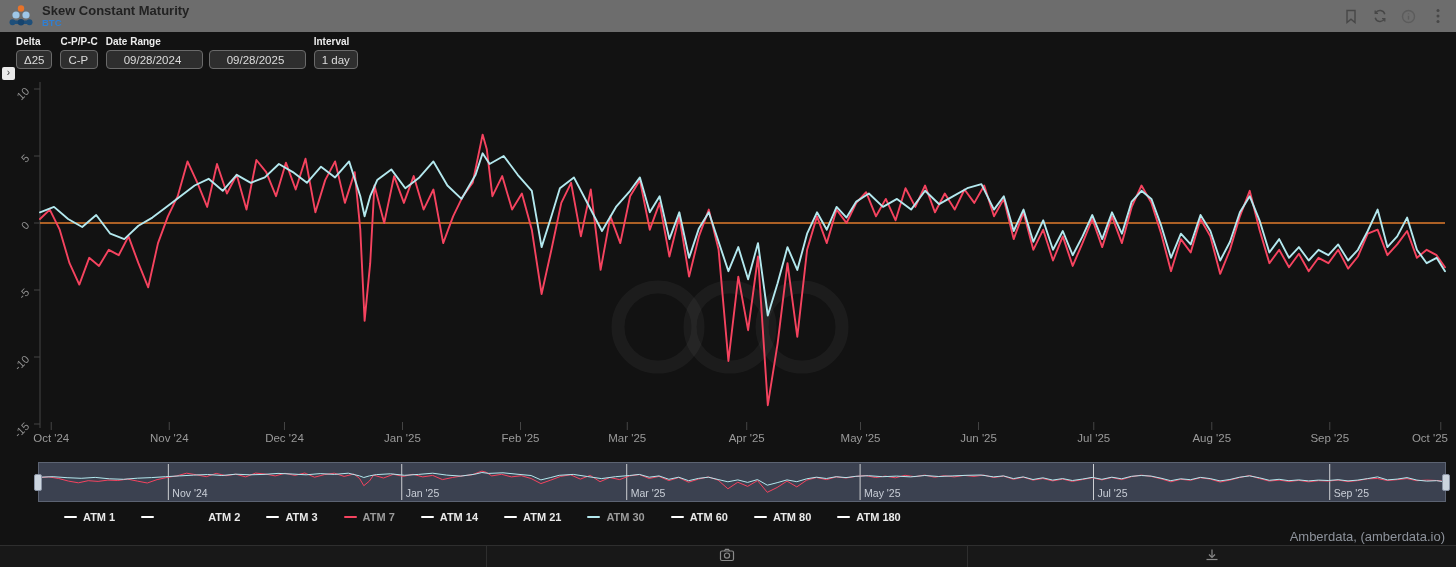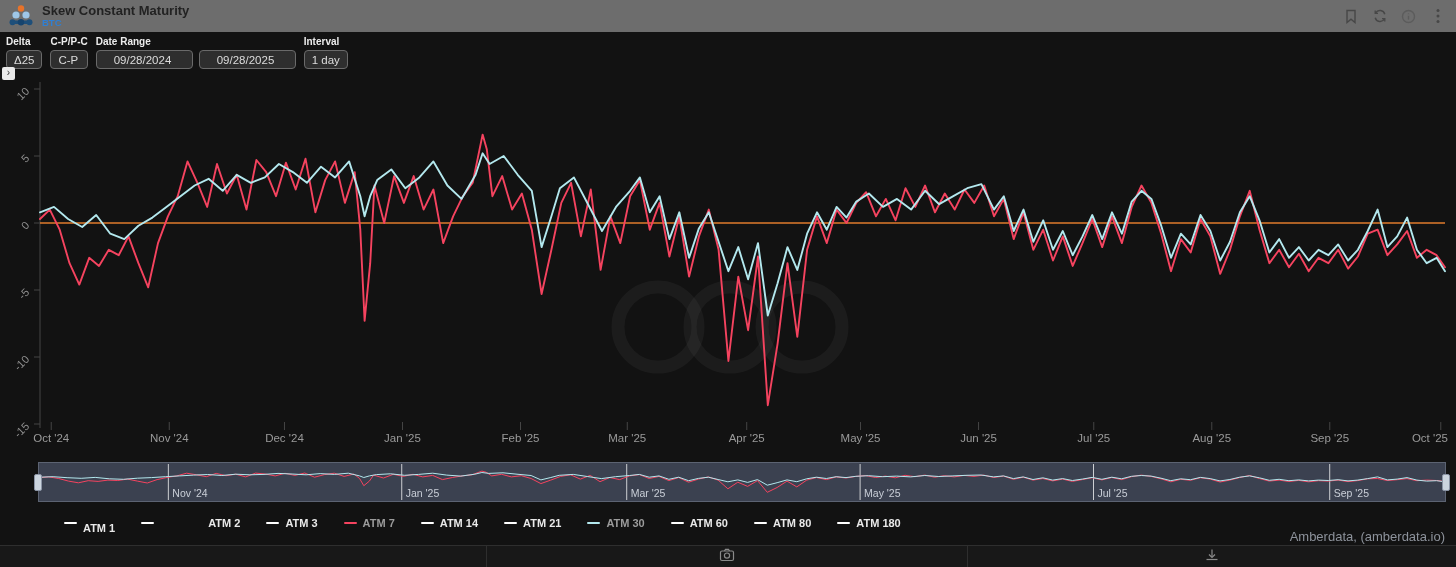--- a/index.html
+++ b/index.html
@@ -16,21 +16,21 @@
   }
   .logo { width:30px; height:24px; margin-left:6px; flex:0 0 auto; }
   .title-block { margin-left:6px; line-height:1.05; }
   .title { font-size:13px; font-weight:700; color:#222; }
   .subtitle { font-size:9.5px; font-weight:700; color:#2f7fd4; }
   .header-icons { margin-left:auto; margin-right:10px; display:flex; align-items:center; gap:12px; }
   .hicon { width:17px; height:17px; display:flex; align-items:center; justify-content:center; cursor:pointer; }
   .hicon svg { stroke:#474747; fill:none; stroke-width:1.4; }
   .hicon.dim svg { stroke:#5c5c5c; }
   
-  .controls { position:absolute; top:36px; left:6px; display:flex; gap:8px; }
+  .controls { position:absolute; top:36px; left:16px; display:flex; gap:8px; }
   .ctl-group { display:flex; flex-direction:column; }
   .ctl-label { font-size:10px; font-weight:700; color:#ececec; margin-bottom:3px; white-space:nowrap; }
   .ctl-btn {
     height:19px; background:#2e2e2e; border:1px solid #6a6a6a; border-radius:4px;
     color:#dcdcdc; font-size:11.5px; font-family:"Liberation Sans",sans-serif;
     padding:0 7px; display:flex; align-items:center; cursor:pointer; white-space:nowrap;
   }
   .date-inputs { display:flex; gap:6px; }
   input.ctl-input {
     width:97px; height:19px; background:#2e2e2e; border:1px solid #6a6a6a; border-radius:4px;
@@ -219,21 +219,21 @@
         <path d="M0.0 14.7L9.8 13.9L19.7 15.5L29.5 18.1L39.4 19.8L49.2 17.7L59.1 18.4L68.9 17.1L78.7 17.5L88.6 16.1L98.4 18.1L108.3 20.0L118.1 16.6L127.9 14.5L137.8 12.9L147.6 10.2L157.5 11.8L167.3 13.7L177.2 10.4L187.0 12.7L196.8 11.2L206.7 13.9L216.5 10.1L226.4 11.0L236.2 12.9L246.0 10.3L255.9 12.4L265.7 10.0L275.6 14.2L285.4 11.6L295.3 10.2L305.1 13.4L314.9 11.0L320.6 15.5L324.8 22.7L330.4 18.1L334.6 12.1L344.5 15.0L354.3 11.3L364.2 13.4L374.0 11.3L383.8 13.9L393.7 12.4L403.5 16.6L413.4 14.5L423.2 12.9L433.0 11.8L442.9 8.1L447.1 9.2L452.7 12.9L462.6 11.3L472.4 13.9L482.3 12.7L492.1 15.5L501.9 20.6L511.8 17.1L521.6 13.4L531.5 11.8L541.3 16.1L551.2 12.4L561.0 18.7L570.8 14.5L580.7 16.6L590.5 12.9L600.4 11.6L610.2 15.5L620.0 13.4L629.9 17.6L639.7 14.5L649.6 19.2L659.4 16.1L669.3 13.9L679.1 17.1L688.9 25.8L698.8 19.2L708.6 23.4L718.5 17.6L728.3 29.3L738.1 24.5L748.0 18.1L757.8 23.9L767.7 17.1L777.5 14.5L787.4 16.6L797.2 13.9L807.0 15.0L816.9 13.4L826.7 12.6L836.6 14.5L846.4 13.1L856.3 14.8L866.1 12.3L875.9 13.7L885.8 12.1L895.6 14.2L905.5 12.7L915.3 13.9L925.1 12.4L935.0 13.4L944.8 12.1L954.7 14.5L964.5 13.1L974.4 16.3L984.2 14.2L994.0 17.1L1003.9 15.5L1013.7 17.9L1023.6 16.1L1033.4 18.4L1043.3 16.6L1053.1 14.7L1062.9 16.9L1072.8 14.5L1082.6 16.6L1092.5 13.7L1102.3 12.1L1112.1 13.4L1122.0 15.8L1131.8 18.8L1141.7 16.3L1151.5 17.3L1161.4 14.7L1171.2 16.1L1181.0 19.0L1190.9 17.1L1200.7 14.5L1210.6 12.5L1220.4 15.5L1230.3 18.1L1240.1 17.1L1249.9 18.5L1259.8 17.4L1269.6 18.8L1279.5 17.7L1289.3 18.1L1299.1 17.1L1309.0 18.6L1318.8 17.6L1328.7 15.8L1338.5 15.5L1348.4 17.5L1358.2 16.7L1368.0 15.6L1377.9 17.7L1387.7 17.1L1397.6 17.5L1406.0 18.5" fill="none" stroke="#f5435f" stroke-width="1" stroke-linejoin="round"></path>
         <path d="M0.0 14.2L14.1 13.7L28.1 14.7L42.2 15.3L56.2 14.4L70.3 15.8L84.4 16.3L98.4 15.2L112.5 14.6L126.5 13.7L140.6 12.9L154.7 12.1L168.7 11.5L182.8 12.5L196.8 11.2L210.9 11.8L225.0 11.4L239.0 10.4L253.1 11.0L267.1 11.8L281.2 10.6L295.3 11.4L309.3 10.2L320.6 12.9L324.8 14.5L330.4 12.9L337.4 11.6L351.5 10.8L365.6 12.3L379.6 11.4L393.7 10.2L407.7 12.1L421.8 13.1L435.9 11.2L442.9 9.5L449.9 10.4L464.0 9.8L478.0 11.2L492.1 12.5L501.9 16.9L511.8 14.5L520.2 12.3L534.3 11.4L548.3 13.5L562.4 15.6L576.5 13.7L590.5 12.5L600.4 11.4L610.2 14.2L620.0 12.9L629.9 16.3L639.7 14.2L649.6 17.7L659.4 15.4L669.3 14.2L679.1 16.5L688.9 18.8L698.8 16.9L708.6 19.4L718.5 16.6L728.3 22.2L738.1 19.7L748.0 16.9L757.8 18.7L767.7 15.8L777.5 14.2L787.4 15.5L797.2 13.7L807.0 14.6L816.9 13.3L829.5 12.7L843.6 13.7L857.7 13.1L871.7 13.9L885.8 12.5L899.8 13.5L913.9 12.9L928.0 12.3L942.0 12.0L954.7 13.9L964.5 12.9L974.4 15.6L984.2 13.9L994.0 16.5L1003.9 14.8L1013.7 17.1L1023.6 15.6L1033.4 17.5L1043.3 16.1L1053.1 14.4L1062.9 16.3L1072.8 14.2L1082.6 15.8L1092.5 13.3L1102.3 12.5L1112.1 13.1L1122.0 15.2L1131.8 17.7L1141.7 15.8L1151.5 16.7L1161.4 14.4L1171.2 15.6L1181.0 17.9L1190.9 16.5L1200.7 14.2L1210.6 12.9L1220.4 14.8L1230.3 17.3L1240.1 16.3L1249.9 17.7L1259.8 16.9L1269.6 17.9L1279.5 17.1L1289.3 17.5L1299.1 16.7L1309.0 17.9L1318.8 17.1L1328.7 15.6L1338.5 13.9L1348.4 16.9L1358.2 16.1L1368.0 14.6L1377.9 17.1L1387.7 18.1L1397.6 17.7L1406.0 18.8" fill="none" stroke="#b3e8ee" stroke-width="1" stroke-linejoin="round"></path>
       </svg>
     <div class="nav-handle" style="left:-5px"></div>
     <div class="nav-handle" style="right:-5px"></div>
   </div>
 
   <div class="legend" id="legend">
       <div class="legend-item">
         <span class="legend-dash" style="background: rgb(255, 255, 255);"></span>
-        <span class="legend-label" style="color: rgb(233, 233, 233); margin-top: 11px;">ATM 1</span>
+        <span class="legend-label" style="color: rgb(233, 233, 233);">ATM 1</span>
       </div>
       <div class="legend-item">
         <span class="legend-dash" style="background: rgb(255, 255, 255);"></span>
         <span class="legend-label" style="color: rgb(233, 233, 233); margin-left: 48px;">ATM 2</span>
       </div>
       <div class="legend-item">
         <span class="legend-dash" style="background: rgb(255, 255, 255);"></span>
         <span class="legend-label" style="color: rgb(233, 233, 233);">ATM 3</span>
       </div>
       <div class="legend-item">

